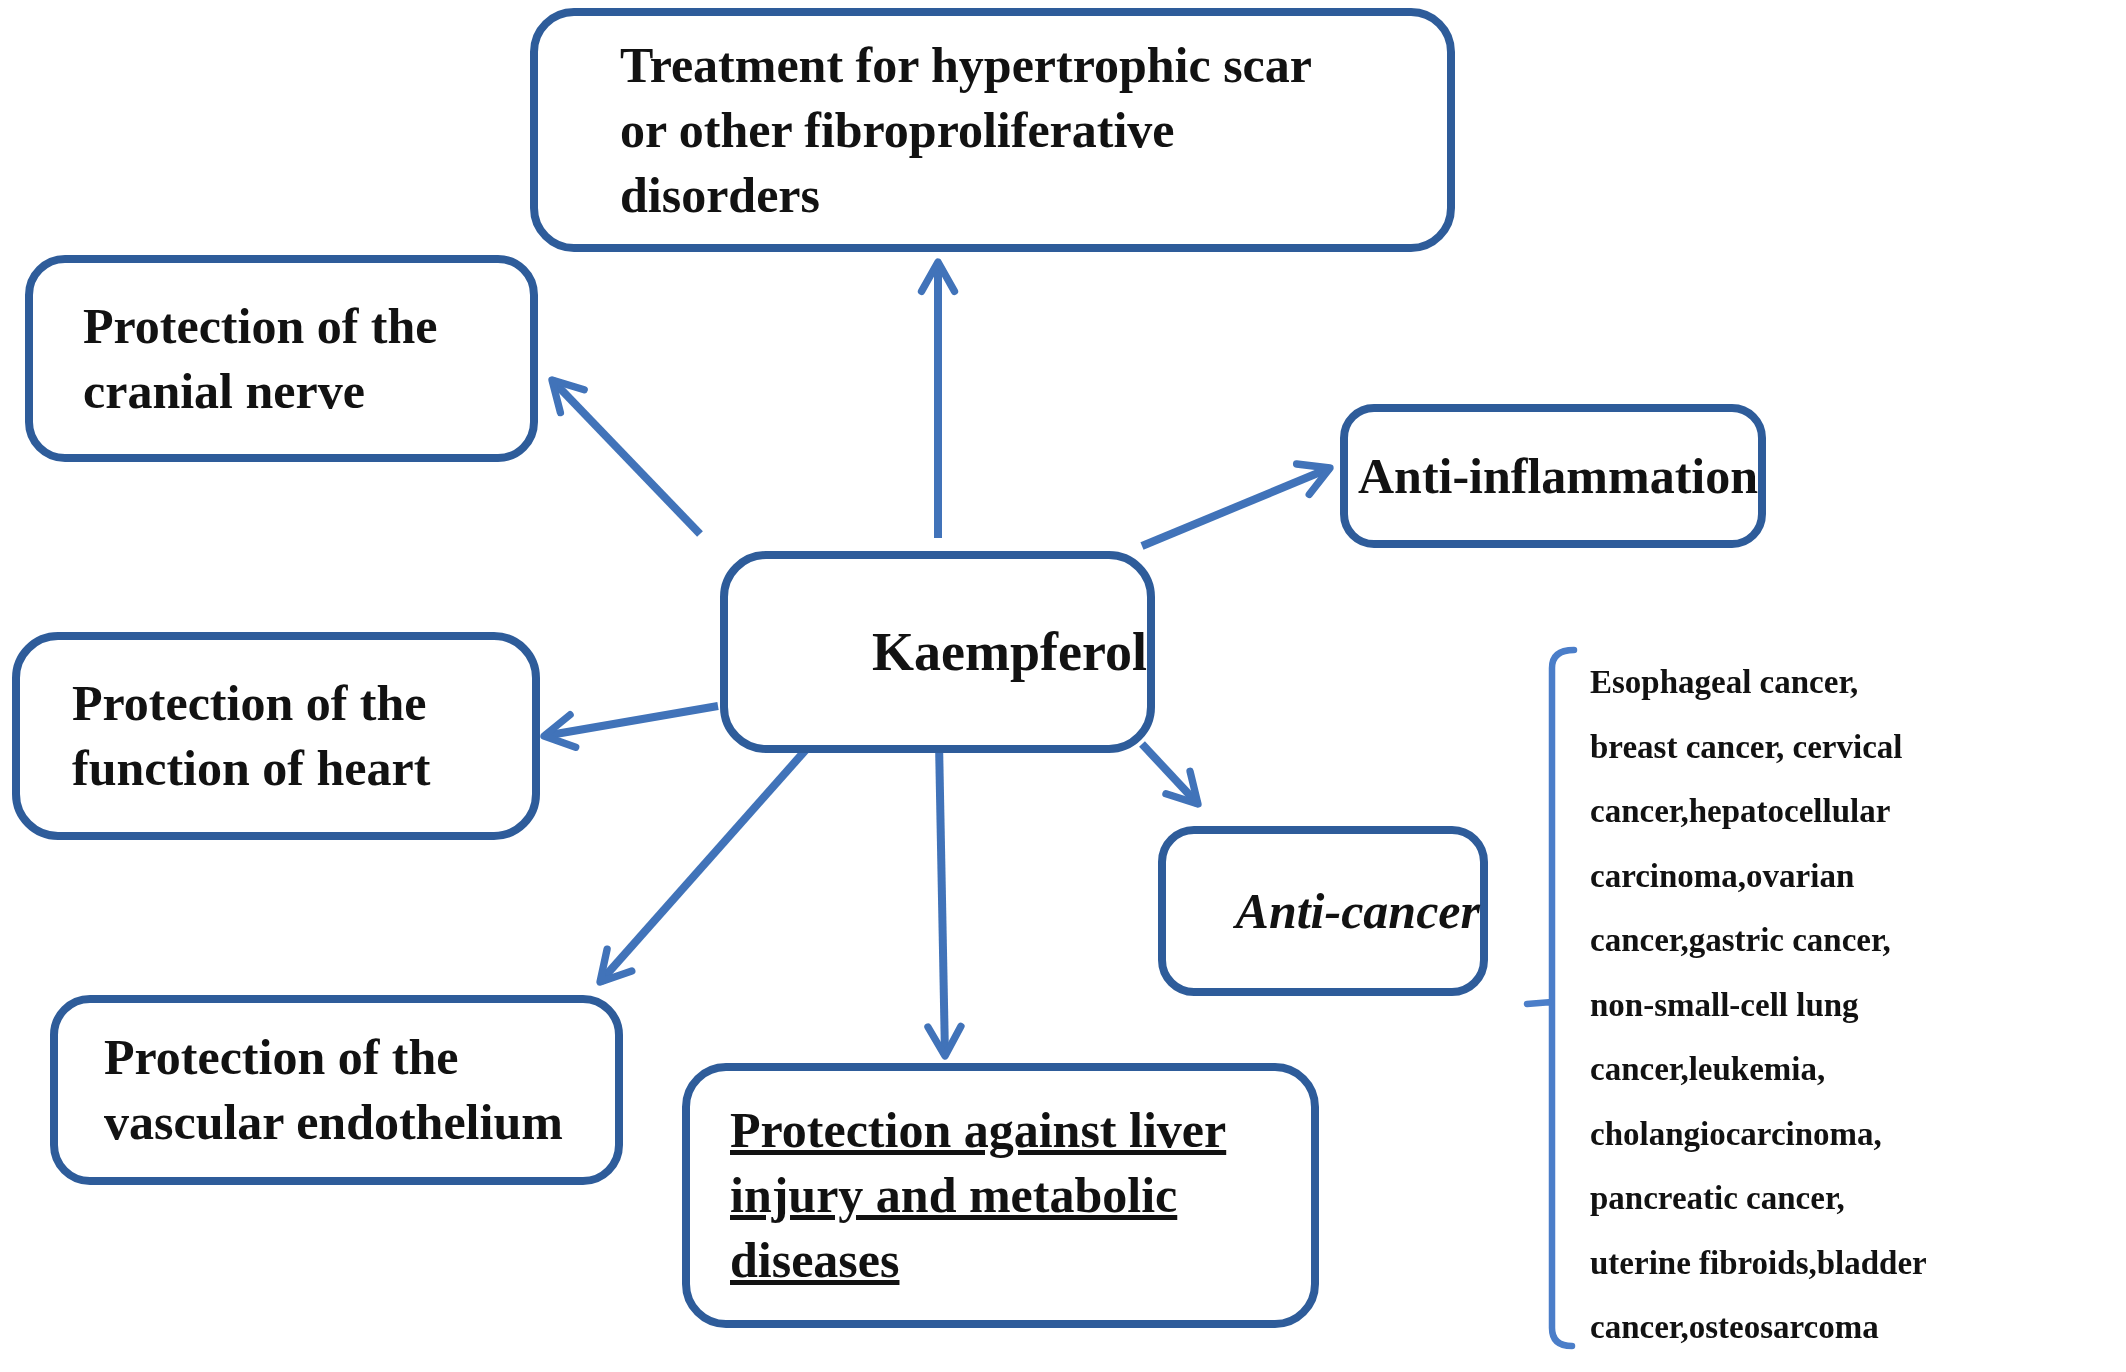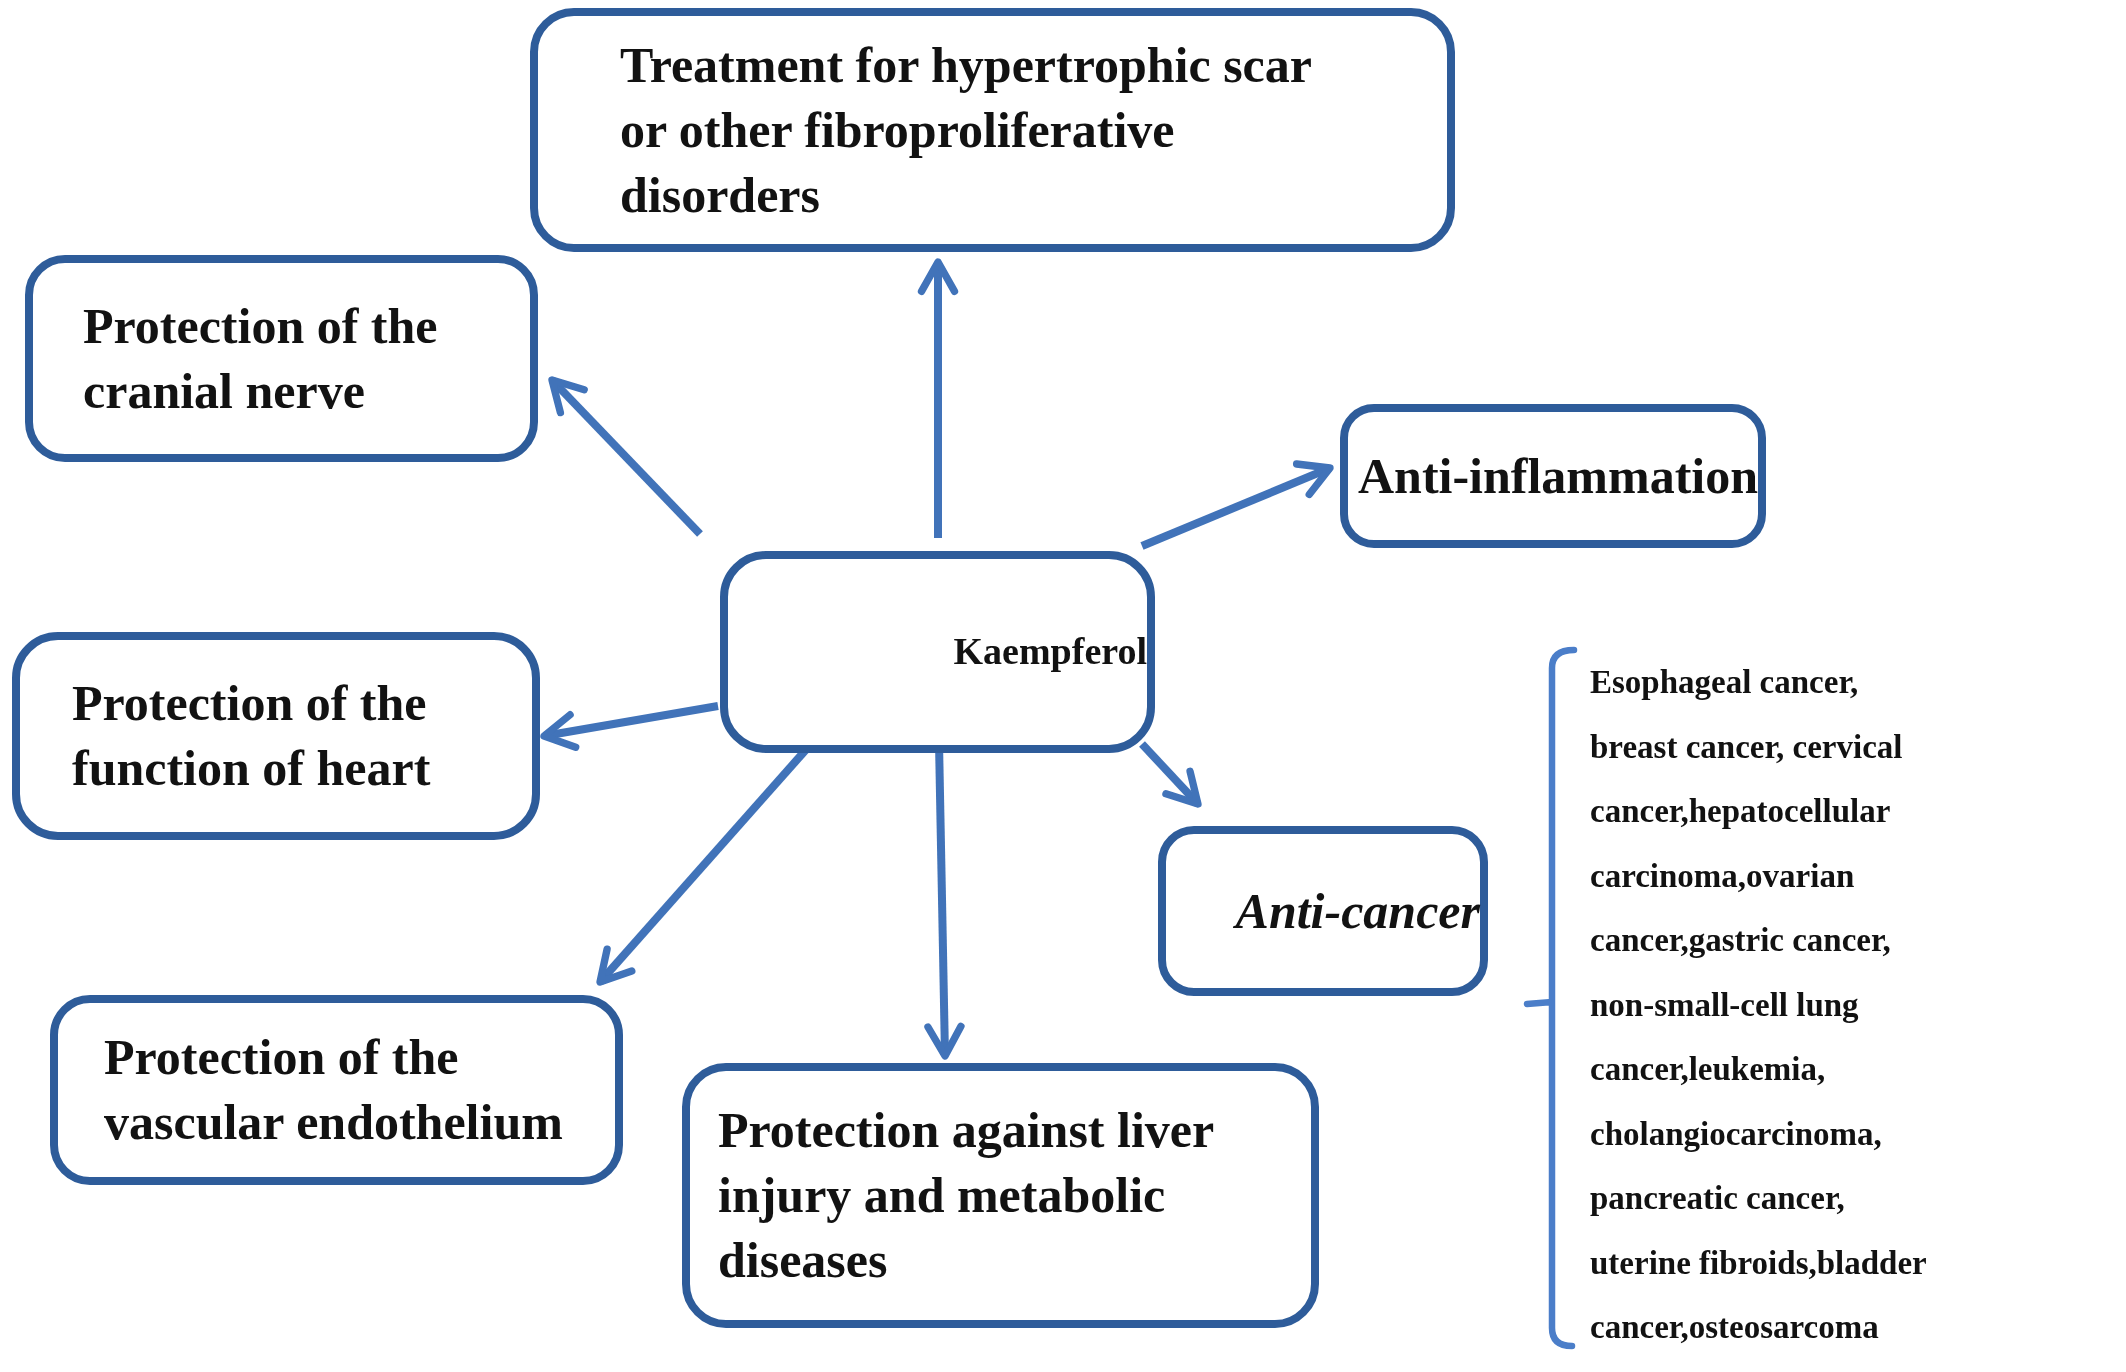--- a/index.html
+++ b/index.html
@@ -37,32 +37,32 @@
 
   #node-treatment     { left: 530px;  top: 8px;    width: 925px; height: 244px; border-radius: 44px; }
   #node-treatment .label { padding-left: 82px; padding-right: 14px; }
 
   #node-cranial       { left: 25px;   top: 255px;  width: 513px; height: 207px; }
   #node-cranial .label { padding-left: 50px; }
 
   #node-inflammation  { left: 1340px; top: 393px;  width: 426px; height: 144px; border-radius: 34px; }
 
   #node-kaempferol    { left: 720px;  top: 540px;  width: 435px; height: 202px; border-radius: 46px; }
-  #node-kaempferol .label { font-size: 38px; }
+  #node-kaempferol .label { font-size: 54px; }
 
   #node-heart         { left: 12px;   top: 632px;  width: 528px; height: 208px; border-radius: 46px; }
   #node-heart .label { padding-left: 52px; }
 
   #node-cancer        { left: 1158px; top: 815px;  width: 330px; height: 170px; border-radius: 36px; font-style: italic; }
 
   #node-vascular      { left: 50px;   top: 995px;  width: 573px; height: 190px; }
   #node-vascular .label { padding-left: 46px; }
 
   #node-liver         { left: 682px;  top: 1063px; width: 637px; height: 265px; border-radius: 44px; }
-  #node-liver .label { padding-left: 28px; }
+  #node-liver .label { padding-left: 40px; text-decoration: underline; }
 
   .cancer-list {
     position: absolute;
     left: 1590px;
     top: 650px;
     width: 536px;
     color: #121212;
   }
   .cancer-list .line {
     font-weight: bold;

